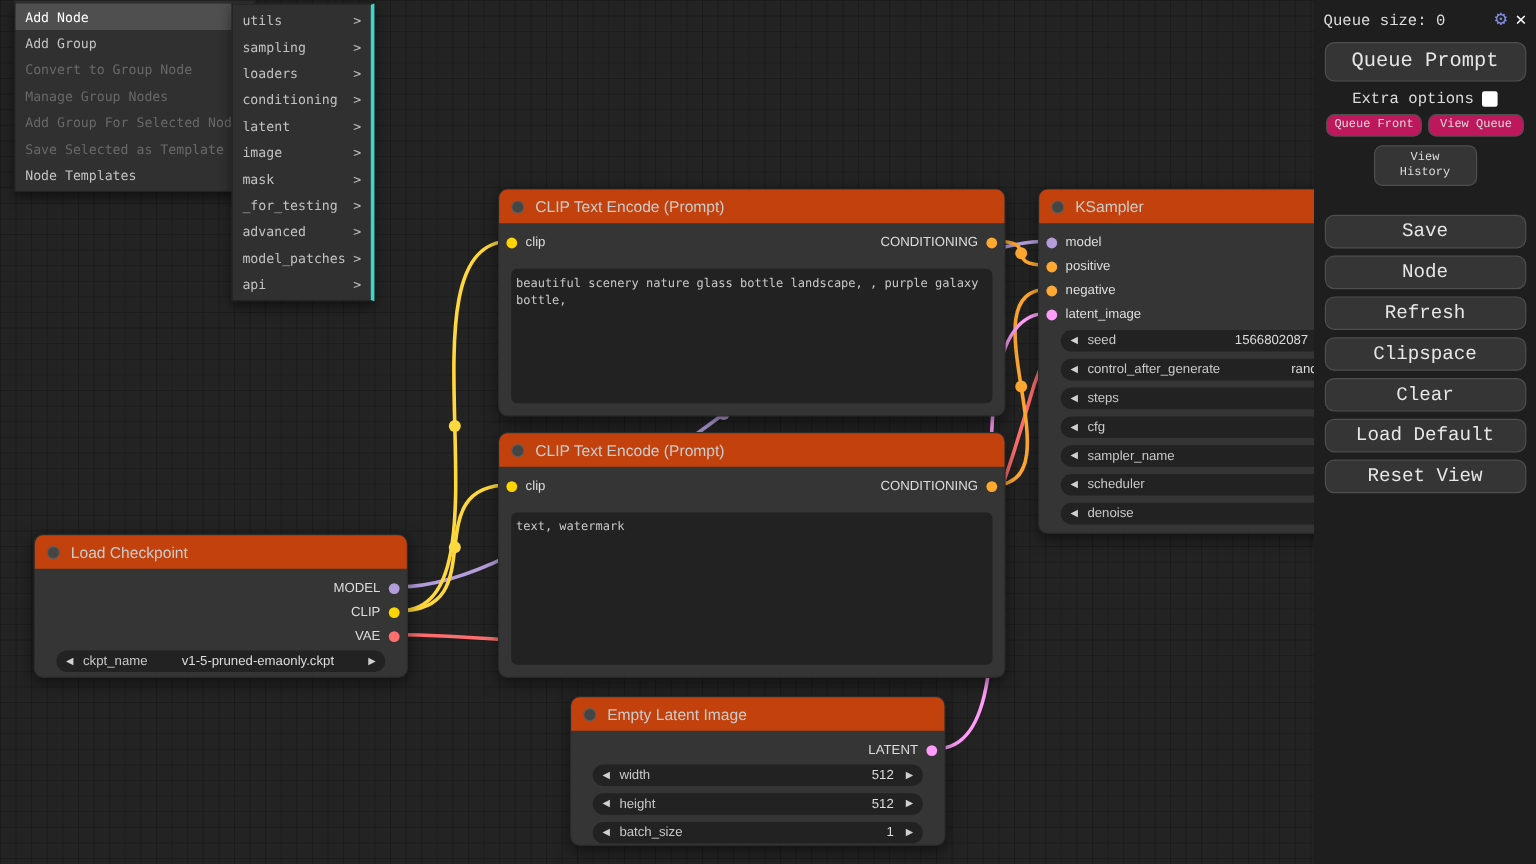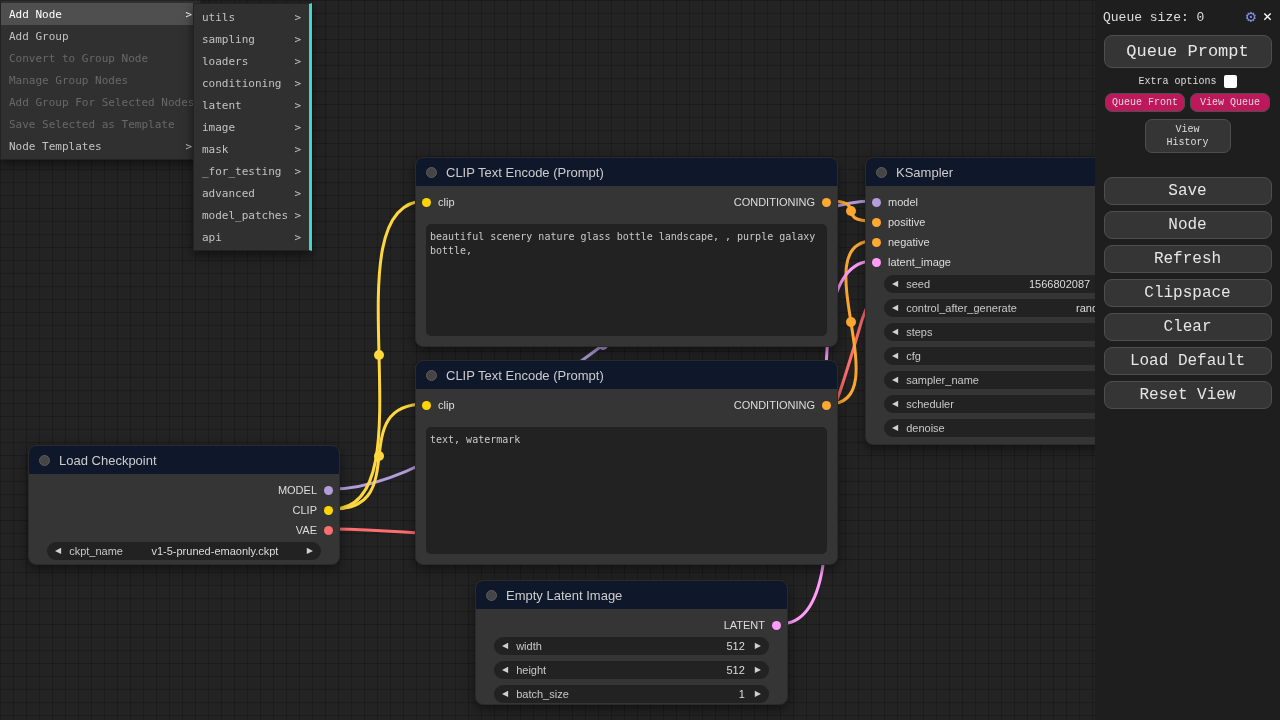--- a/index.html
+++ b/index.html
@@ -14,21 +14,21 @@
   #wires{position:absolute;left:0;top:0;z-index:1;pointer-events:none}
   .w{fill:none;stroke-width:3;stroke-linecap:round}
   .w-clip{stroke:#FFD83D}.w-model{stroke:#B39DDB}.w-cond{stroke:#FFA931}
   .w-latent{stroke:#FF9CF9}.w-vae{stroke:#FF6E6E}
   .d-clip{fill:#FFD83D}.d-model{fill:#B39DDB}.d-cond{fill:#FFA931}
   .d-latent{fill:#FF9CF9}
 
   
   .node{position:absolute;z-index:2;background:#353535;border:1px solid #2a2a2a;
         border-radius:8px;box-shadow:0 4px 12px rgba(0,0,0,.5)}
-  .node-title{height:28px;background:#0f172a;border-radius:7px 7px 0 0;
+  .node-title{height:28px;background:#c2410c;border-radius:7px 7px 0 0;
         display:flex;align-items:center;padding:0 10px;gap:9px}
   .tdot{width:11px;height:11px;border-radius:50%;background:#454545;border:1px solid #5c5c5c;flex:none}
   .ttext{font-size:13px;color:#cccccc;white-space:nowrap}
   .slotrow{display:flex;justify-content:space-between;align-items:center;height:20px;margin-top:6px}
   .slot{display:flex;align-items:center;gap:7px;font-size:11px;color:#dddddd;height:20px}
   .slot.in{padding-left:6px}
   .slot.out{padding-right:6px;justify-content:flex-end}
   .dt{width:9px;height:9px;border-radius:50%;flex:none}
   .c-clip{background:#FFD500}.c-cond{background:#FFA931}.c-model{background:#B39DDB}
   .c-vae{background:#FF6E6E}.c-latent{background:#FF9CF9}
@@ -42,40 +42,40 @@
   .wv{white-space:nowrap;color:#dcdcdc}
   .spacer{flex:1}
   .v-seed{position:absolute;left:145px}
   .v-control{position:absolute;left:192px}
   .vr{margin-right:10px}
 
   
   .cmenu,.smenu{position:absolute;z-index:3;background:#303030;padding:2px 0;
         font-family:"DejaVu Sans Mono",monospace;font-size:11px;
         box-shadow:0 4px 10px rgba(0,0,0,.55);border:1px solid #232323}
-  .cmenu{left:0;top:0;width:201px}
+  .cmenu{left:12px;top:0;width:201px}
   .smenu{left:193px;top:3px;width:119px;border-right:3px solid #3FD6C9}
   .mi{height:22px;display:flex;align-items:center;justify-content:space-between;
         padding:0 8px;color:#c2c2c2;cursor:pointer;white-space:nowrap}
   .mi.disabled{color:#686868;cursor:default}
   .mi.highlighted{background:#4f4f4f;color:#ffffff}
   .marrow{margin-left:6px}
 
   
   .panel{position:absolute;left:1095px;top:0;width:185px;height:720px;background:#1e1e1e;
         z-index:4;font-family:Liberation Mono, monospace;color:#dddddd}
   .phead{display:flex;align-items:center;padding:9px 8px 3px 8px;font-size:13px;gap:7px}
   .phead .lbl{flex:1}
   .gear{color:#7d8ce0;font-size:17px;cursor:pointer;line-height:1}
   .closex{color:#ffffff;font-size:15px;cursor:pointer;line-height:1}
   .btn{display:block;width:168px;margin:6px auto;background:#353535;border:1px solid #4e4e4e;
         border-radius:8px;color:#e6e6e6;font-family:inherit;font-size:16px;padding:4px 0;
         text-align:center;cursor:pointer}
   .btn.qp{font-size:17px;padding:6px 0}
-  .extra{display:flex;justify-content:center;align-items:center;gap:7px;font-size:10px;margin:7px 0 5px}
+  .extra{display:flex;justify-content:center;align-items:center;gap:7px;font-size:13px;margin:7px 0 5px}
   .chk{width:13px;height:13px;background:#ffffff;border-radius:2px;display:inline-block;cursor:pointer}
   .srow{display:flex;gap:5px;margin:0 10px}
   .sbtn{flex:1;background:#be185d;border:1px solid #4e4e4e;border-radius:7px;color:#dddddd;
         font-family:inherit;font-size:10px;padding:3px 0;cursor:pointer}
   .vh{display:block;width:86px;margin:7px auto 0;background:#353535;border:1px solid #4e4e4e;
         border-radius:7px;color:#dddddd;font-family:inherit;font-size:10px;line-height:1.3;
         padding:3px 12px;cursor:pointer;text-align:center}
   .actions{margin-top:24px}
 </style>
 </head>

